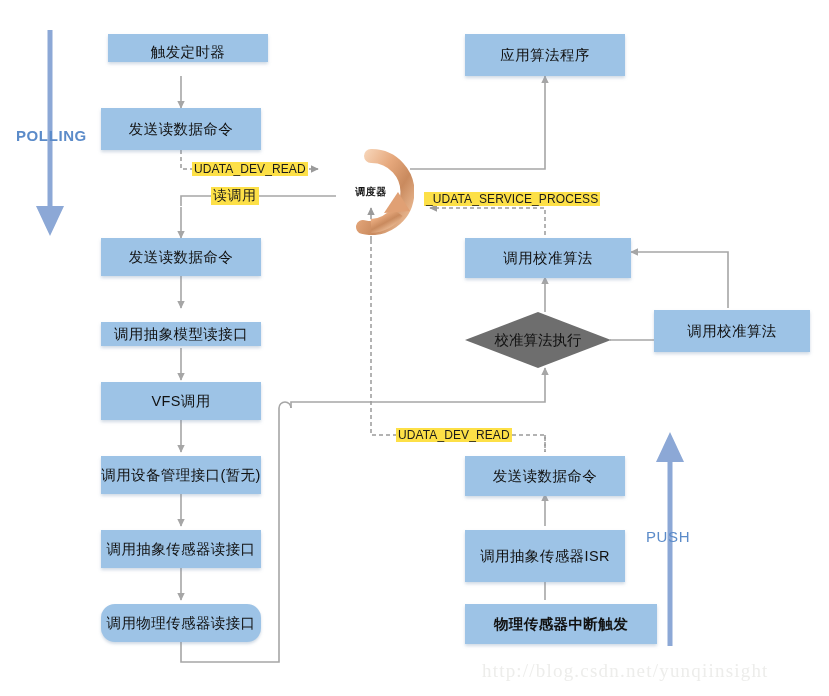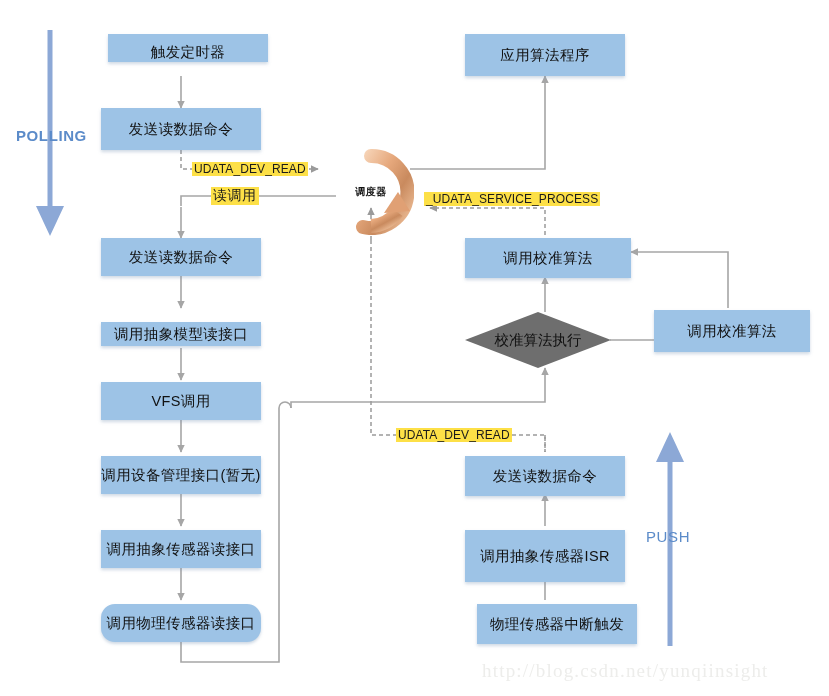--- a/index.html
+++ b/index.html
@@ -214,21 +214,21 @@
   </div>
 
   <div class="node" style="left:465px;top:456px;width:160px;height:40px;">
     <span>发送读数据命令</span>
   </div>
 
   <div class="node" style="left:465px;top:530px;width:160px;height:52px;">
     <span>调用抽象传感器ISR</span>
   </div>
 
-  <div class="node" style="left:477px;top:604px;width:160px;height:40px;">
+  <div class="node" style="left:465px;top:604px;width:192px;height:40px;font-weight:bold;">
     <span>物理传感器中断触发</span>
   </div>
 
   <div class="edgelabel" style="left:192px;top:162px;">UDATA_DEV_READ</div>
 
   <div class="edgelabel cn" style="left:211px;top:187px;">读调用</div>
 
   <div class="edgelabel" style="left:424px;top:192px;">_UDATA_SERVICE_PROCESS</div>
 
   <div class="edgelabel" style="left:396px;top:428px;">UDATA_DEV_READ</div>

